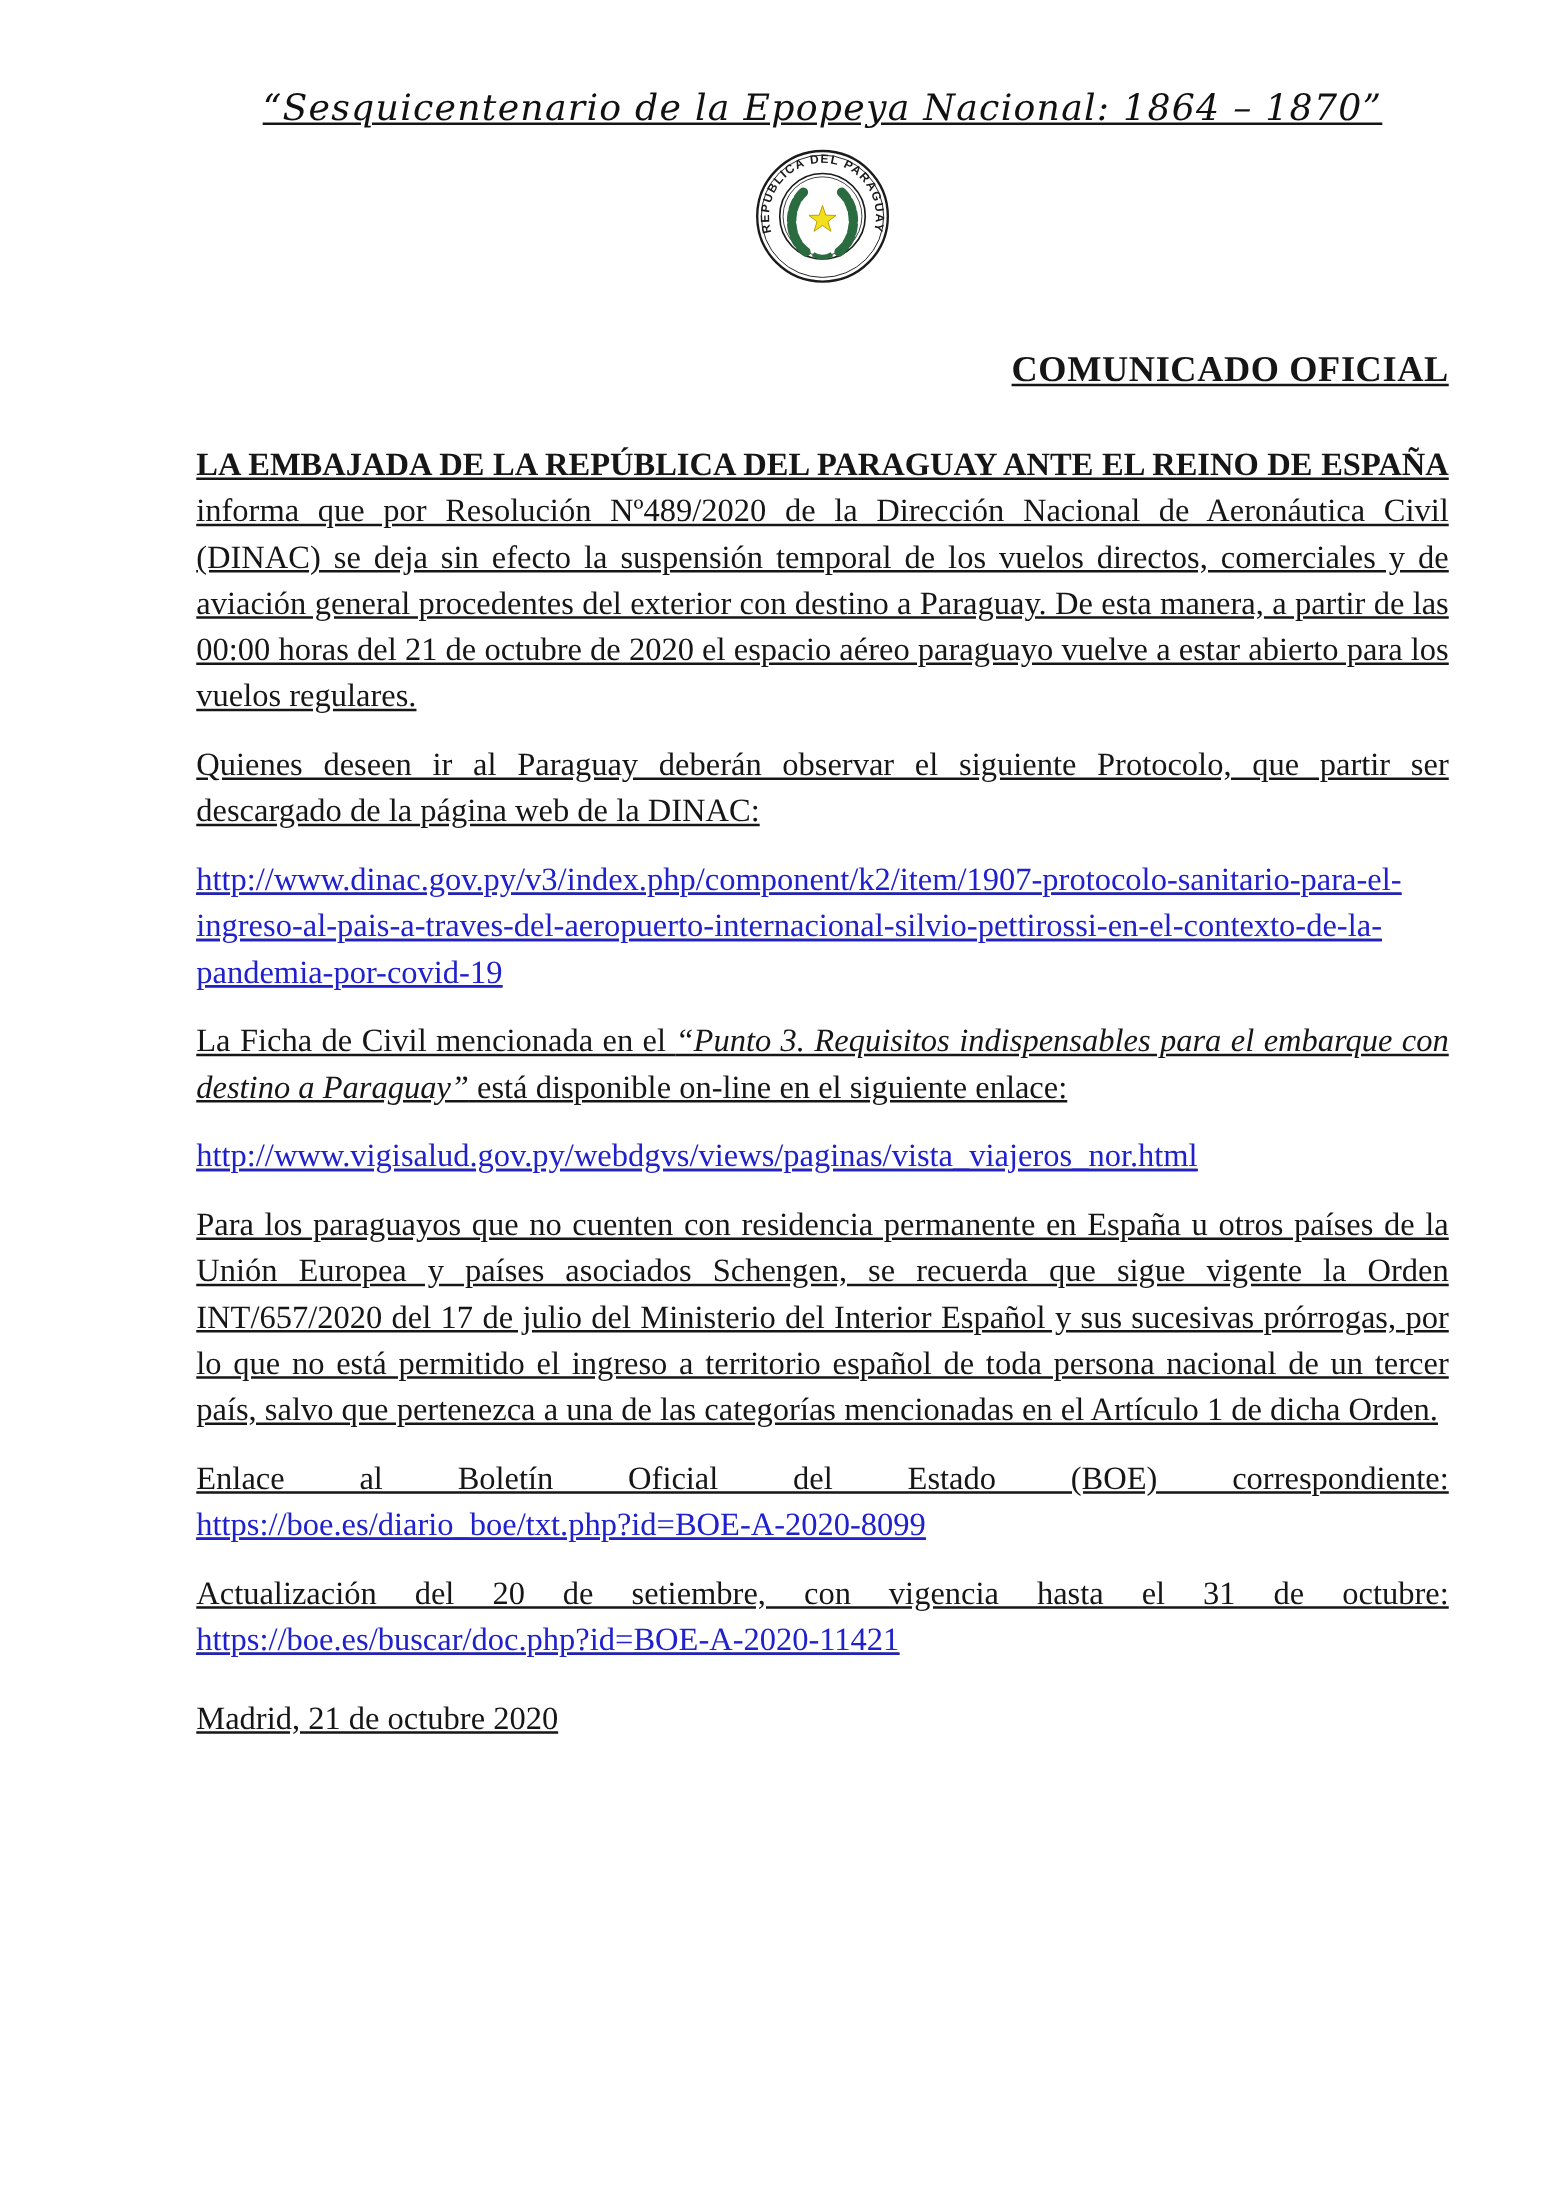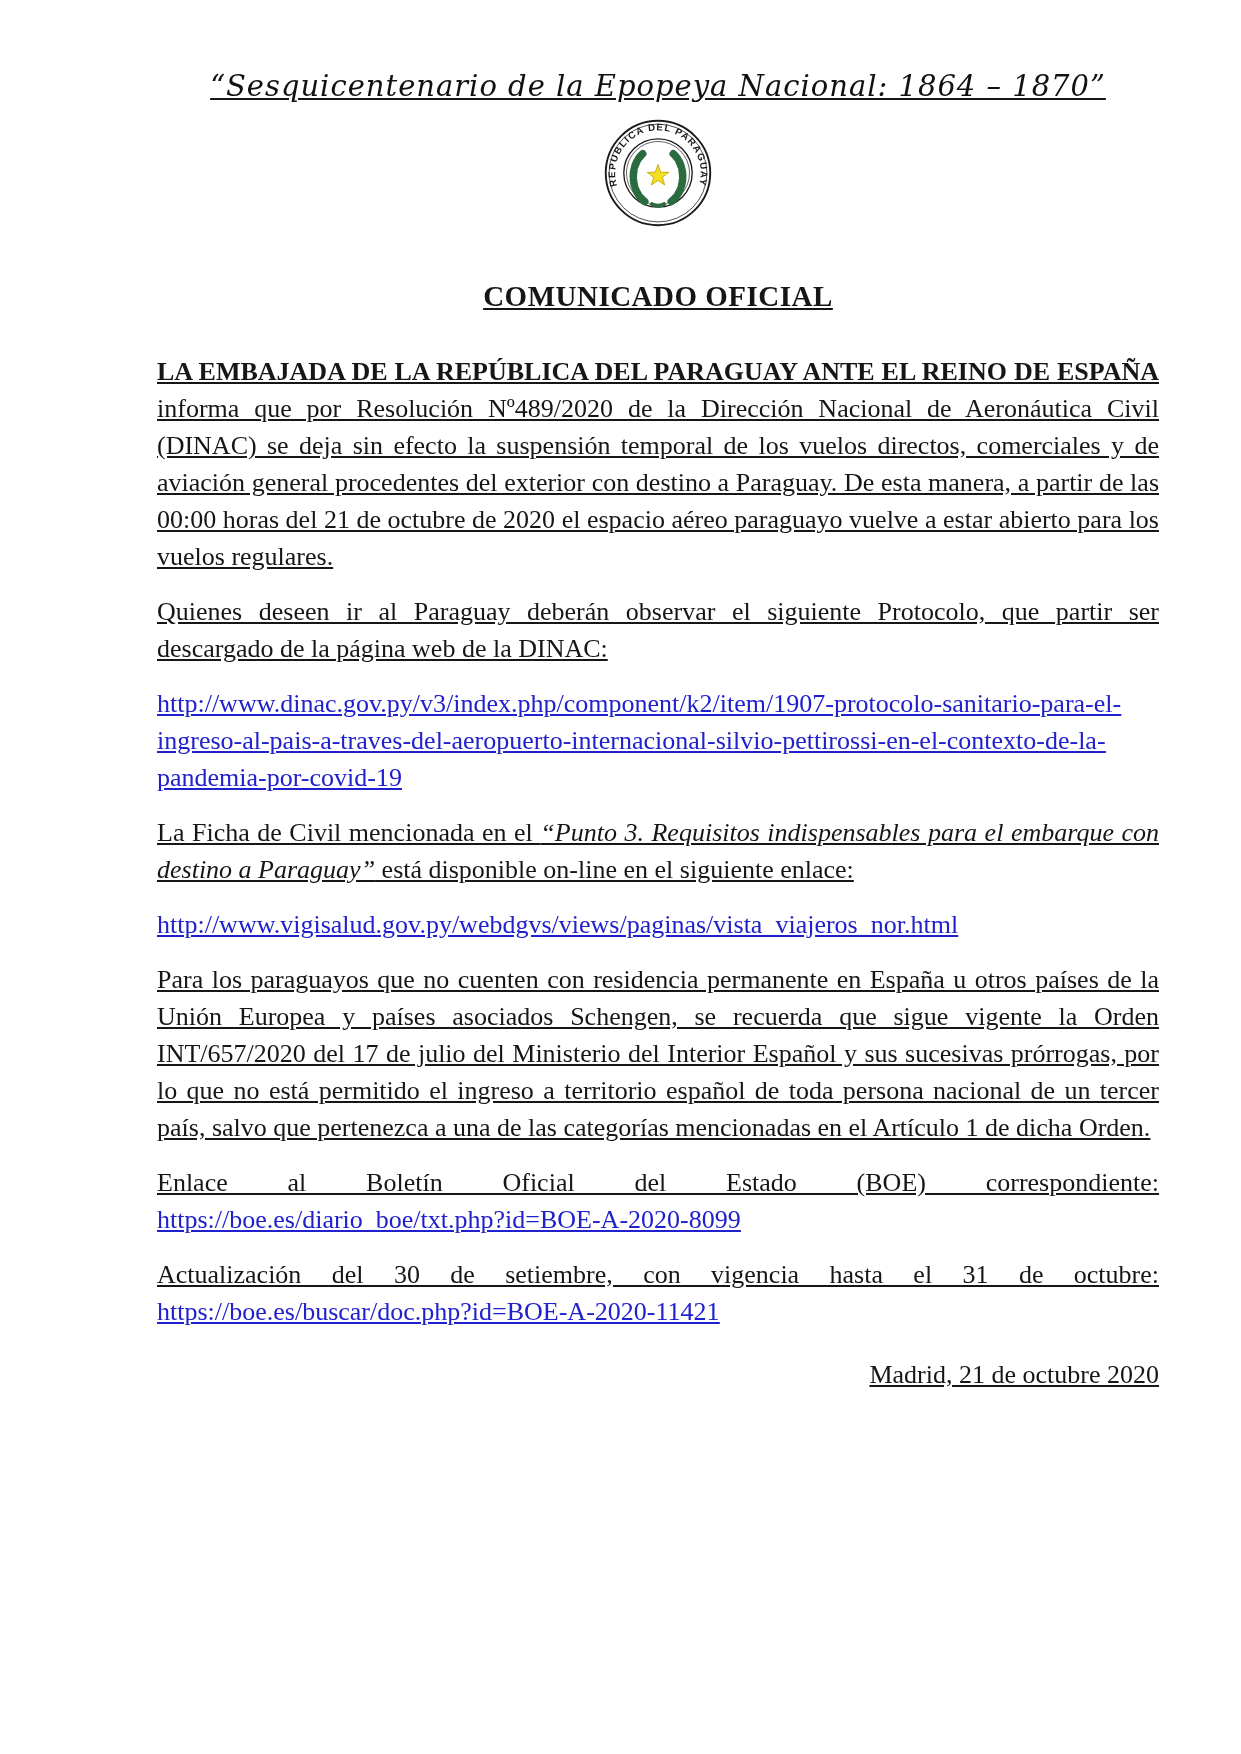--- a/index.html
+++ b/index.html
@@ -24,37 +24,37 @@
   .script{
     font-family:"DejaVu Serif","Liberation Serif",serif;
     font-style:italic;color:#111;
   }
   .motto{font-size:29px;line-height:40px;letter-spacing:1px;}
   .seal-wrap{margin:10px auto 0;width:114px;height:114px;}
   .embassy-line{font-size:30px;line-height:42px;margin-top:12px;letter-spacing:1px;}
   .location-line{font-size:27px;line-height:38px;margin-top:2px;letter-spacing:1px;}
   
   .doc-title{
-    text-align:center;font-weight:bold;font-size:29px;
+    text-align:right;font-weight:bold;font-size:29px;
     margin:50px 0 40px 0;letter-spacing:.5px;
   }
   
   .doc-body p.para{
     margin:0 0 18px 0;font-size:26px;line-height:37px;
     text-align:justify;
   }
   .doc-body strong{font-weight:bold;}
   .doc-body em{font-style:italic;}
   a.doc-link{
     color:var(--link);text-decoration:underline;cursor:pointer;
   }
   a.doc-link.brk{overflow-wrap:anywhere;}
   a.doc-link.keep{white-space:nowrap;}
   .date-line{
-    text-align:right;font-size:26px;line-height:37px;margin-top:26px;
+    font-size:26px;line-height:37px;margin-top:26px;
   }
 </style>
 </head>
 <body>
 
 <div class="page">
 
   <div class="letterhead">
     <div class="script motto">“Sesquicentenario de la Epopeya Nacional: 1864 – 1870”</div>
 
@@ -80,18 +80,18 @@
   <h1 class="doc-title">COMUNICADO OFICIAL</h1>
 
   <div class="doc-body" id="doc-body">
       <p class="para"><strong>LA EMBAJADA DE LA REPÚBLICA DEL PARAGUAY ANTE EL REINO DE ESPAÑA</strong><span> informa que por Resolución Nº489/2020 de la Dirección Nacional de Aeronáutica Civil (DINAC) se deja sin efecto la suspensión temporal de los vuelos directos, comerciales y de aviación general procedentes del exterior con destino a Paraguay. De esta manera, a partir de las 00:00 horas del 21 de octubre de 2020 el espacio aéreo paraguayo vuelve a estar abierto para los vuelos regulares.</span></p>
       <p class="para"><span>Quienes deseen ir al Paraguay deberán observar el siguiente Protocolo, que partir ser descargado de la página web de la DINAC:</span></p>
       <p class="para"><a href="#" class="doc-link brk">http://www.dinac.gov.py/v3/index.php/component/k2/item/1907-protocolo-sanitario-para-el-ingreso-al-pais-a-traves-del-aeropuerto-internacional-silvio-pettirossi-en-el-contexto-de-la-pandemia-por-covid-19</a></p>
       <p class="para"><span>La Ficha de Civil mencionada en el </span><em>“Punto 3. Requisitos indispensables para el embarque con destino a Paraguay”</em><span> está disponible on-line en el siguiente enlace:</span></p>
       <p class="para"><a href="#" class="doc-link brk">http://www.vigisalud.gov.py/webdgvs/views/paginas/vista_viajeros_nor.html</a></p>
       <p class="para"><span>Para los paraguayos que no cuenten con residencia permanente en España u otros países de la Unión Europea y países asociados Schengen, se recuerda que sigue vigente la Orden INT/657/2020 del 17 de julio del Ministerio del Interior Español y sus sucesivas prórrogas, por lo que no está permitido el ingreso a territorio español de toda persona nacional de un tercer país, salvo que pertenezca a una de las categorías mencionadas en el Artículo 1 de dicha Orden.</span></p>
       <p class="para"><span>Enlace al Boletín Oficial del Estado (BOE) correspondiente: </span><a href="#" class="doc-link keep">https://boe.es/diario_boe/txt.php?id=BOE-A-2020-8099</a></p>
-      <p class="para"><span>Actualización del 30 de setiembre, con vigencia hasta el 31 de octubre: </span><a href="#" class="doc-link keep">https://boe.es/buscar/doc.php?id=BOE-A-2020-11421</a></p>
+      <p class="para"><span>Actualización del 20 de setiembre, con vigencia hasta el 31 de octubre: </span><a href="#" class="doc-link keep">https://boe.es/buscar/doc.php?id=BOE-A-2020-11421</a></p>
     </div>
 
   <div class="date-line">Madrid, 21 de octubre 2020</div>
 
 </div>
 
 </body></html>

